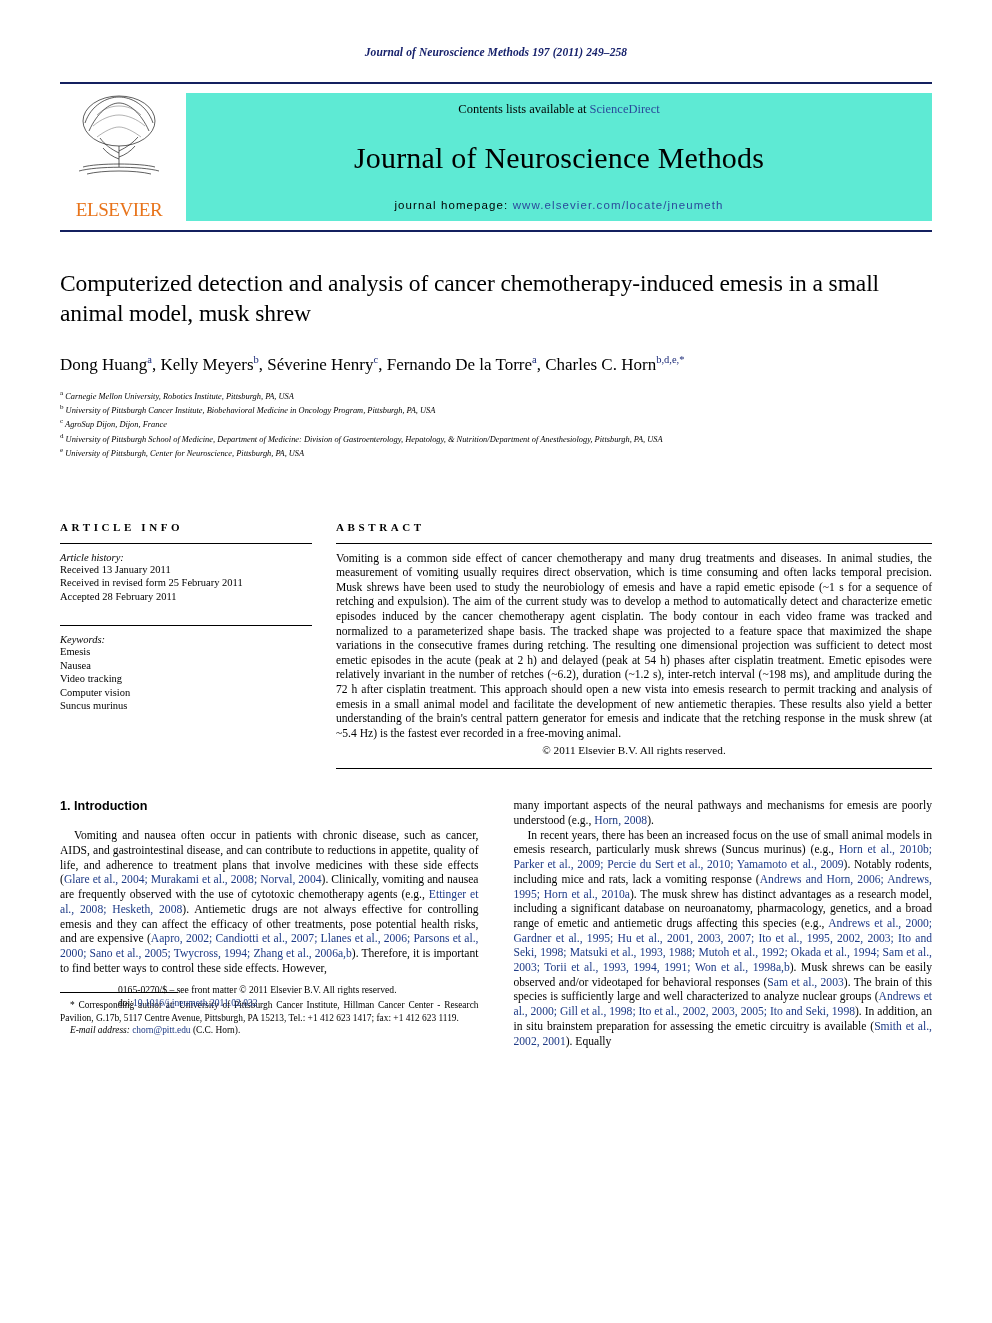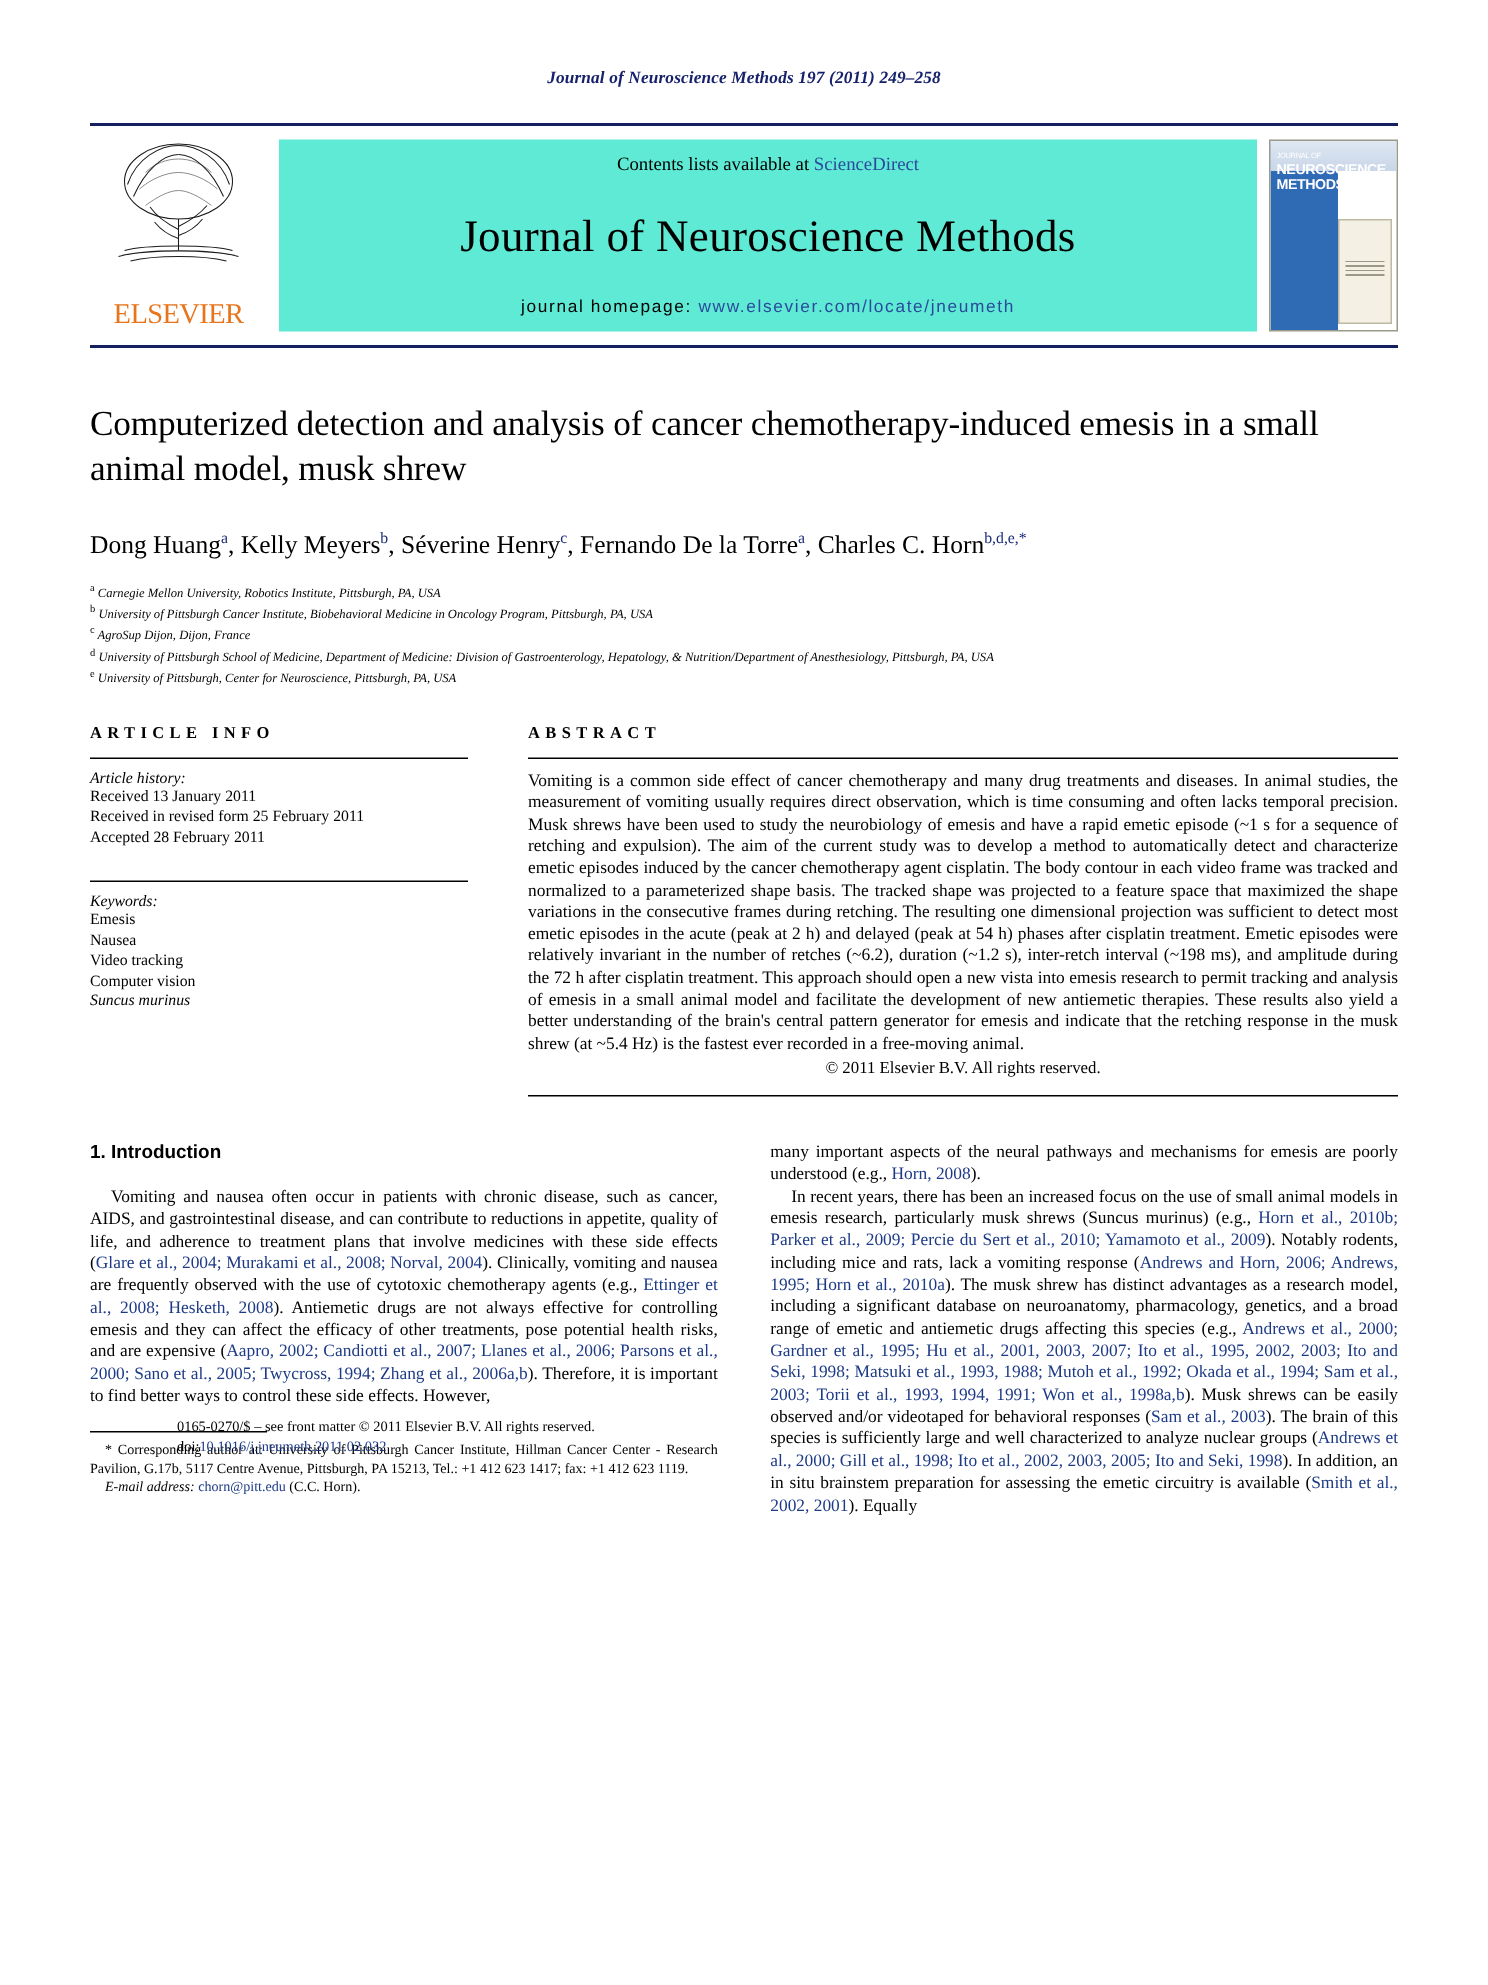--- a/index.html
+++ b/index.html
@@ -154,42 +154,42 @@
     margin-top: 12px;
     font-size: 8.4px;
     font-style: italic;
     line-height: 11.6px;
   }
   .affils div sup { font-style: normal; font-size: 7px; }
 
   
   .info-abstract {
     display: flex;
-    gap: 40px;
-    margin-top: 24px;
+    gap: 24px;
+    margin-top: 61px;
   }
   .col-info { flex: 0 0 252px; }
   .col-abs { flex: 1 1 auto; }
   .sec-head {
     font-family: "Liberation Serif", serif;
     font-weight: bold;
     font-size: 11px;
     letter-spacing: 3.6px;
   }
   .hr-thin {
     border-top: 1.1px solid #000;
     margin-top: 10px;
     margin-bottom: 8px;
   }
   .hist-title { font-style: italic; font-size: 10.5px; }
   .hist-line { font-size: 10.5px; line-height: 13.5px; }
   .kw-block { margin-top: 22px; }
   .kw-title { font-style: italic; font-size: 10.5px; }
   .kw-item { font-size: 10.5px; line-height: 13.6px; }
-  .kw-item.italic { font-style: italic; }
+  .kw-item.italic { }
   .abstract-body {
     font-size: 11.6px;
     line-height: 14.6px;
     text-align: justify;
   }
   .copyright {
     text-align: center;
     font-size: 11.2px;
     margin-top: 3px;
   }
@@ -287,31 +287,20 @@
       <div class="banner-top">
         <span>Contents lists available at </span><span class="sciencedirect">ScienceDirect</span>
       </div>
       <div class="banner-title">Journal of Neuroscience Methods</div>
       <div class="banner-home">
         <span>journal homepage:</span>
         <span class="url">www.elsevier.com/locate/jneumeth</span>
       </div>
     </div>
 
-    <div class="cover-thumb">
-      <div class="cover-blue"></div>
-      <div class="cover-white-strip"></div>
-      <div class="cover-jof">JOURNAL OF</div>
-      <div class="cover-txt">
-        <span>NEUROSCIENCE</span><br>
-        <span>METHODS</span>
-      </div>
-      <div class="cover-lower"></div>
-      <div class="cover-lower-lines"></div>
-    </div>
   </div>
   <div class="masthead-rule"></div>
 
   <div class="title">Computerized detection and analysis of cancer chemotherapy-induced emesis in a small animal model, musk shrew</div>
   <div class="authors">Dong Huang<sup>a</sup>, Kelly Meyers<sup>b</sup>, Séverine Henry<sup>c</sup>, Fernando De la Torre<sup>a</sup>, Charles C. Horn<sup>b,d,e,<span>*</span></sup></div>
 
   <div class="affils">
     <div><sup>a</sup> <span>Carnegie Mellon University, Robotics Institute, Pittsburgh, PA, USA</span></div>
     <div><sup>b</sup> <span>University of Pittsburgh Cancer Institute, Biobehavioral Medicine in Oncology Program, Pittsburgh, PA, USA</span></div>
     <div><sup>c</sup> <span>AgroSup Dijon, Dijon, France</span></div>

